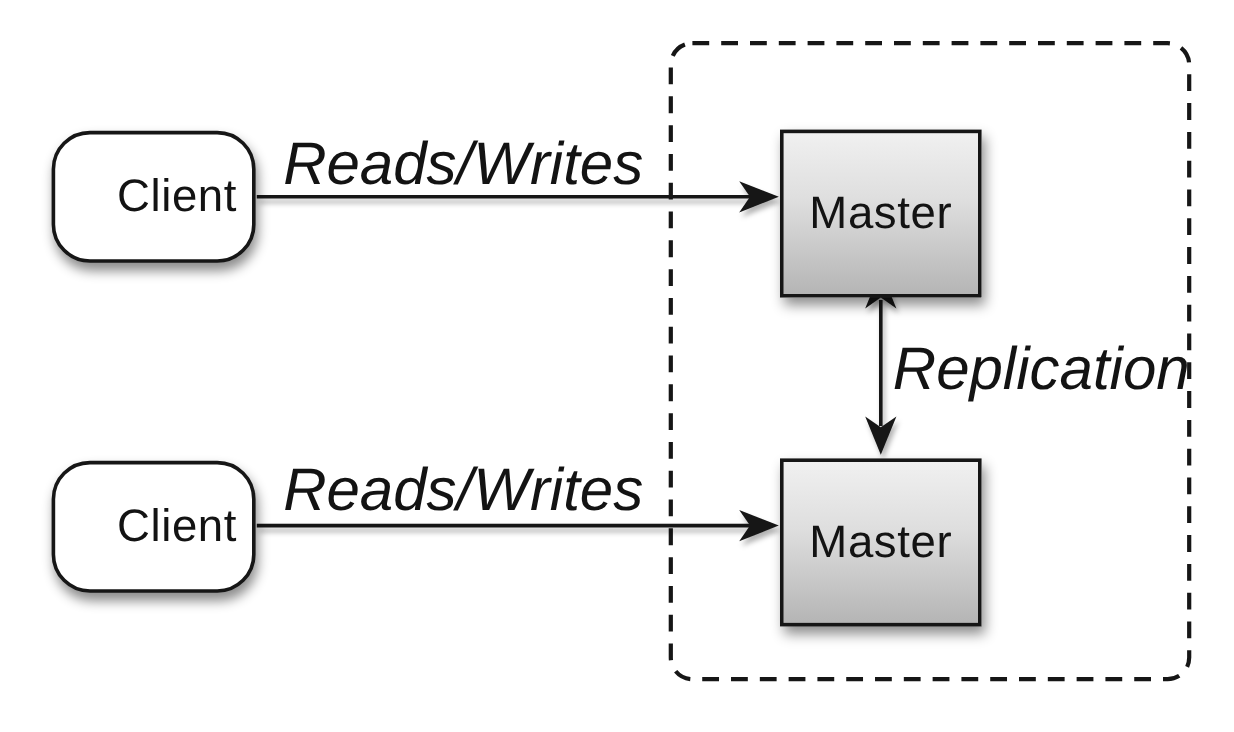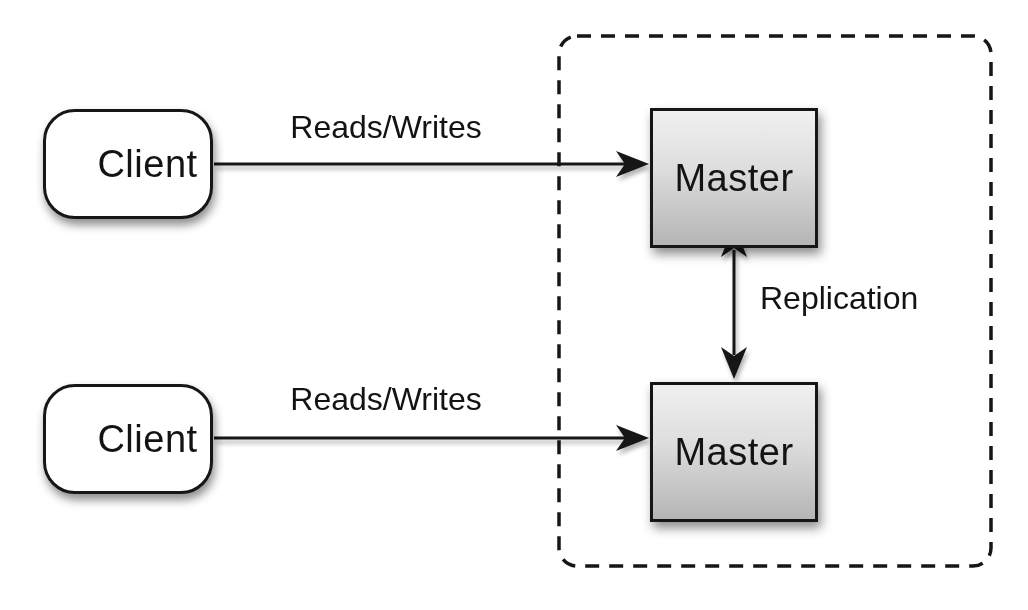--- a/index.html
+++ b/index.html
@@ -47,28 +47,29 @@
     width: 168px;
     height: 140px;
     background: linear-gradient(180deg, #f0f0f0 0%, #dedede 42%, #b5b5b5 100%);
     box-shadow: 3px 6px 10px rgba(0,0,0,0.45);
   }
   .master-top    { left: 650px; top: 108px; }
   .master-bottom { left: 650px; top: 382px; }
 
   .edge-label {
     position: absolute;
-    font-size: 32px;
+    font-size: 50px;
     line-height: 1;
     color: #131313;
     white-space: nowrap;
+    font-style: italic;
   }
   .rw-top    { left: 386px; top: 111px; transform: translateX(-50%); }
   .rw-bottom { left: 386px; top: 383px; transform: translateX(-50%); }
-  .repl      { left: 760px; top: 282px; }
+  .repl      { left: 744px; top: 282px; }
 </style>
 </head>
 <body>
 
 <div class="canvas">
 
   <svg class="connectors" viewBox="0 0 1028 610" aria-hidden="true">
     <defs>
       <filter id="softshadow" x="-20%" y="-20%" width="140%" height="140%">
         <feDropShadow dx="2" dy="4" stdDeviation="2.2" flood-color="#000000" flood-opacity="0.30"></feDropShadow>

